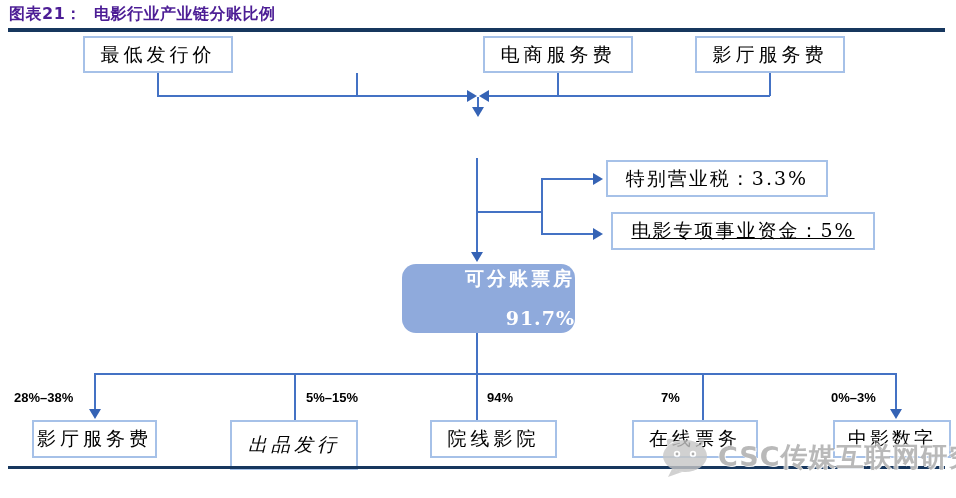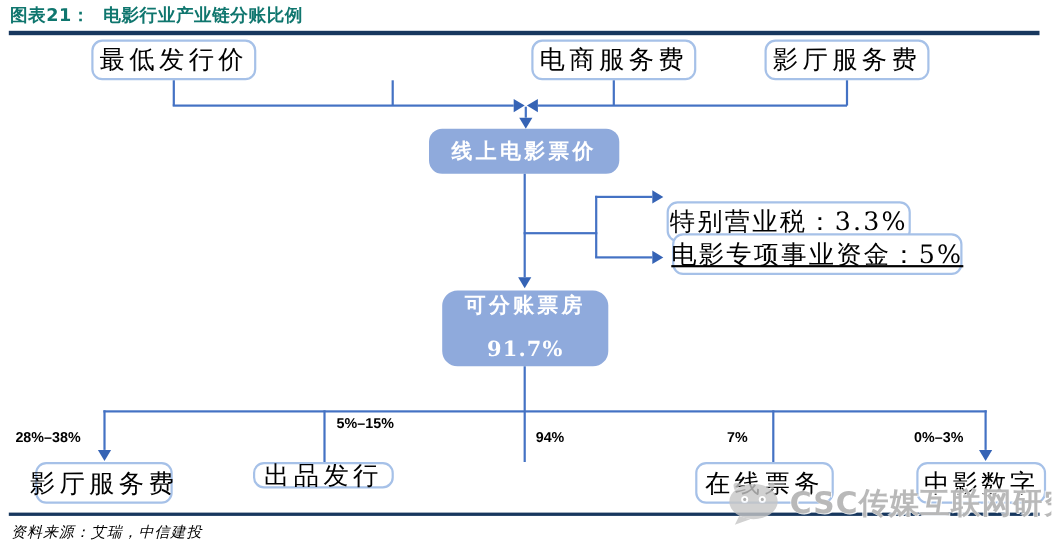--- a/index.html
+++ b/index.html
@@ -2,75 +2,75 @@
 <html><head>
 <meta charset="utf-8">
 <style>
   html,body{margin:0;padding:0;background:#ffffff;}
   #canvas{
     position:relative;width:956px;height:498px;background:#ffffff;overflow:hidden;
     font-family:"Liberation Sans","DejaVu Sans",sans-serif;
   }
   
   .fig-title{
-    position:absolute;left:9px;top:4px;font-size:16px;font-weight:bold;color:#0f766e;
+    position:absolute;left:9px;top:4px;font-size:16px;font-weight:bold;color:#4c1d95;
     font-family:"DejaVu Sans","Liberation Sans",sans-serif;letter-spacing:.5px;white-space:pre;
   }
   .rule{position:absolute;left:8px;width:937px;height:4px;background:#17375E;}
   .rule-top{top:28px;}
   .rule-bottom{top:466px;height:3px;}
   .source-note{
     position:absolute;left:10px;top:475px;font-size:13.5px;color:#000;font-style:italic;
     font-family:"DejaVu Serif","Liberation Serif",serif;letter-spacing:1px;white-space:pre;
   }
   
   .obox{
     position:absolute;box-sizing:border-box;background:#fff;border:2px solid #A6C1E8;
-    border-radius:10px;display:flex;align-items:center;justify-content:center;
-    font-size:23px;color:#000;font-family:"DejaVu Serif","Liberation Serif",serif;
+    border-radius:0;display:flex;align-items:center;justify-content:center;
+    font-size:19px;color:#000;font-family:"DejaVu Serif","Liberation Serif",serif;
     letter-spacing:4px;white-space:nowrap;
   }
   .fbox{
     position:absolute;box-sizing:border-box;background:#8FAADC;border-radius:12px;
     display:flex;flex-direction:column;align-items:center;justify-content:center;
     font-size:19px;font-weight:bold;color:#fff;
     font-family:"DejaVu Serif","Liberation Serif",serif;letter-spacing:3px;white-space:nowrap;
   }
   
   .b-minprice{left:83px;top:36px;width:150px;height:37px;}
   .b-premium{left:293px;top:36px;width:127px;height:37px;}
   .b-ecom{left:483px;top:36px;width:150px;height:37px;}
   .b-hall{left:695px;top:36px;width:150px;height:37px;}
   
   .b-ticket{left:390px;top:117px;width:173px;height:41px;}
-  .b-split{left:402px;top:264px;width:151px;height:69px;border-radius:14px;line-height:1.45;}
+  .b-split{left:402px;top:264px;width:173px;height:69px;border-radius:14px;line-height:1.45;align-items:flex-end;}
   
-  .b-tax{left:606px;top:160px;width:222px;height:37px;letter-spacing:2px;margin-top:23px;}
+  .b-tax{left:606px;top:160px;width:222px;height:37px;letter-spacing:2px;}
   .b-fund{left:611px;top:212px;width:264px;height:38px;letter-spacing:2px;text-decoration:underline;}
   
   .bb1{left:32px; top:420px;width:125px;height:38px;}
-  .bb2{left:230px;top:420px;width:128px;height:24px;}
+  .bb2{left:230px;top:420px;width:128px;height:50px;font-style:italic;}
   .bb3{left:430px;top:420px;width:127px;height:38px;}
   .bb4{left:632px;top:420px;width:126px;height:38px;}
   .bb5{left:833px;top:420px;width:118px;height:38px;letter-spacing:3px;}
   
   .ln{position:absolute;background:#4472C4;}
   .v{width:2px;}  .h{height:2px;}
   
   .ar{position:absolute;width:0;height:0;}
   .ar-right{border-top:6px solid transparent;border-bottom:6px solid transparent;border-left:10px solid #3563B5;}
   .ar-left {border-top:6px solid transparent;border-bottom:6px solid transparent;border-right:10px solid #3563B5;}
   .ar-down {border-left:6px solid transparent;border-right:6px solid transparent;border-top:10px solid #3563B5;}
   
   .pct{
     position:absolute;font-size:13px;font-weight:bold;color:#000;
     font-family:"Liberation Sans","DejaVu Sans",sans-serif;white-space:nowrap;
   }
   .pb1{left:14px; top:390px;}
-  .pb2{left:306px;top:377px;}
+  .pb2{left:306px;top:390px;}
   .pb3{left:487px;top:390px;}
   .pb4{left:661px;top:390px;}
   .pb5{left:831px;top:390px;}
   
   .watermark{
     position:absolute;left:658px;top:436px;display:flex;align-items:center;z-index:9;
     pointer-events:none;
   }
   .wm-text{
     font-size:27px;font-weight:bold;letter-spacing:1px;white-space:nowrap;
@@ -97,21 +97,20 @@
   <div class="ln v" style="left:557px;top:73px;height:23px;"></div>
   <div class="ln v" style="left:769px;top:73px;height:23px;"></div>
 
   <div class="ln h" style="left:157px;top:95px;width:310px;"></div>
   <div class="ar ar-right" style="left:467px;top:90px;"></div>
   <div class="ln h" style="left:489px;top:95px;width:281px;"></div>
   <div class="ar ar-left" style="left:479px;top:90px;"></div>
   <div class="ln v" style="left:477px;top:97px;height:10px;"></div>
   <div class="ar ar-down" style="left:472px;top:107px;"></div>
 
-  <div class="fbox b-ticket">线上电影票价</div>
 
   <div class="ln v" style="left:476px;top:158px;height:94px;"></div>
   <div class="ar ar-down" style="left:471px;top:252px;"></div>
 
   <div class="ln h" style="left:476px;top:211px;width:67px;"></div>
   <div class="ln v" style="left:541px;top:178px;height:56px;"></div>
   <div class="ln h" style="left:541px;top:178px;width:52px;"></div>
   <div class="ar ar-right" style="left:593px;top:173px;"></div>
   <div class="ln h" style="left:541px;top:233px;width:52px;"></div>
   <div class="ar ar-right" style="left:593px;top:228px;"></div>
@@ -136,33 +135,33 @@
   <div class="ar ar-down" style="left:890px;top:409px;"></div>
 
   <div class="pct pb1">28%–38%</div>
   <div class="pct pb2">5%–15%</div>
   <div class="pct pb3">94%</div>
   <div class="pct pb4">7%</div>
   <div class="pct pb5">0%–3%</div>
 
   <div class="obox bb1">影厅服务费</div>
   <div class="obox bb2">出品发行</div>
+  <div class="obox bb3">院线影院</div>
   <div class="obox bb4">在线票务</div>
   <div class="obox bb5">中影数字</div>
 
   <div class="watermark">
     <svg class="wm-logo" width="56" height="42" viewBox="0 0 56 42">
       <path d="M10 10 Q6 0 16 4 Z" fill="#c3c3c3"></path>
       <path d="M44 10 Q50 0 40 4 Z" fill="#c3c3c3"></path>
       <ellipse cx="27" cy="20" rx="22" ry="16" fill="#c6c6c6"></ellipse>
       <path d="M14 33 L10 41 L24 36 Z" fill="#c6c6c6"></path>
       <circle cx="19" cy="18" r="3.2" fill="#ffffff"></circle>
       <circle cx="35" cy="18" r="3.2" fill="#ffffff"></circle>
       <circle cx="19" cy="18" r="1.4" fill="#9a9a9a"></circle>
       <circle cx="35" cy="18" r="1.4" fill="#9a9a9a"></circle>
     </svg>
     <span class="wm-text">CSC传媒互联网研究</span>
   </div>
 
   <div class="rule rule-bottom"></div>
-  <div class="source-note">资料来源：艾瑞，中信建投</div>
 
 </div>
 
 </body></html>

